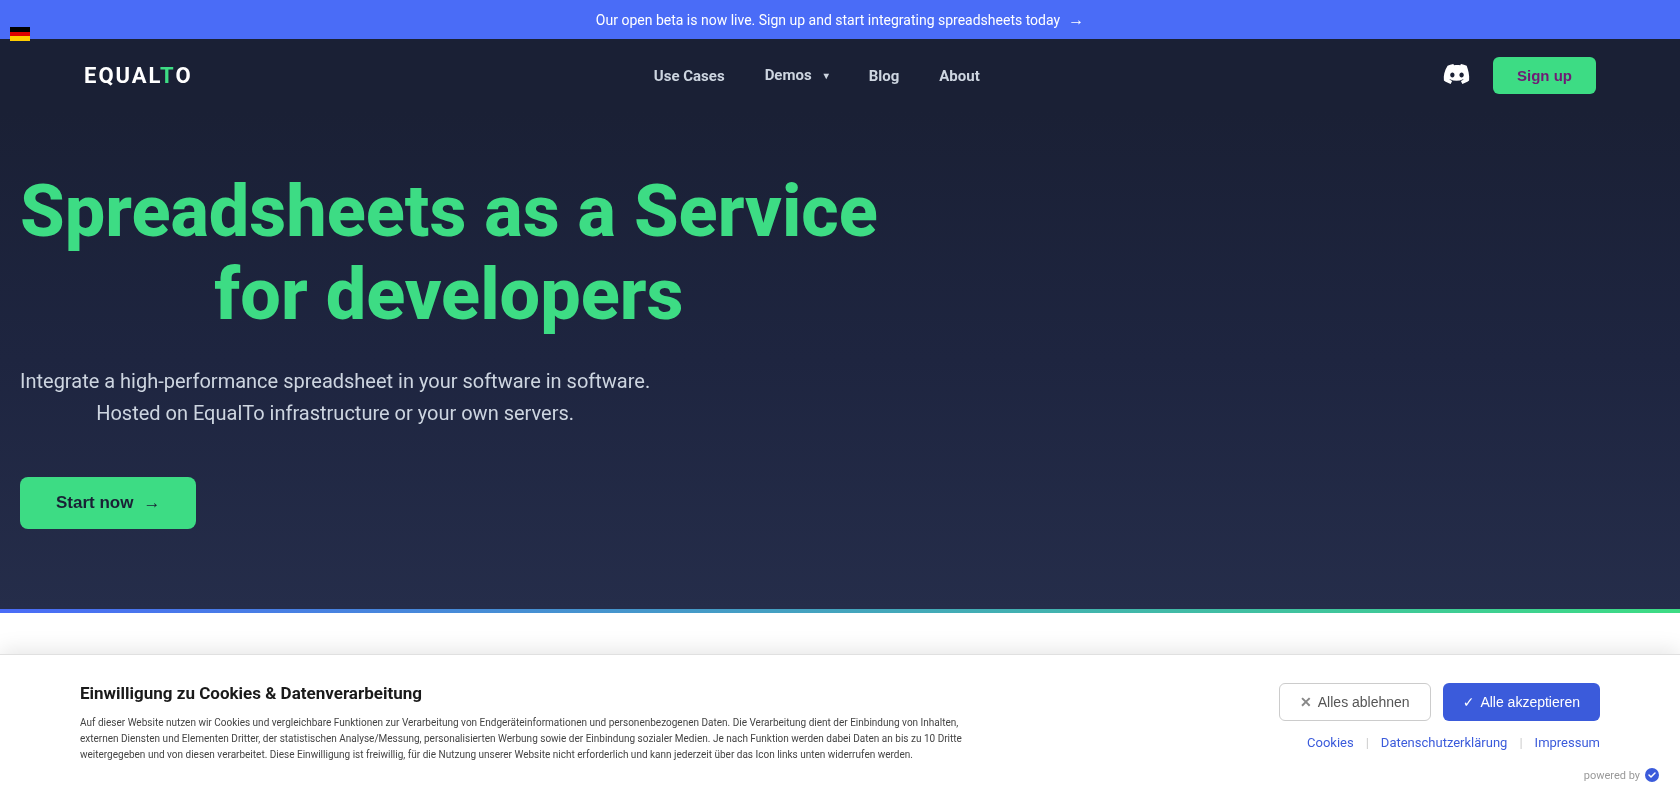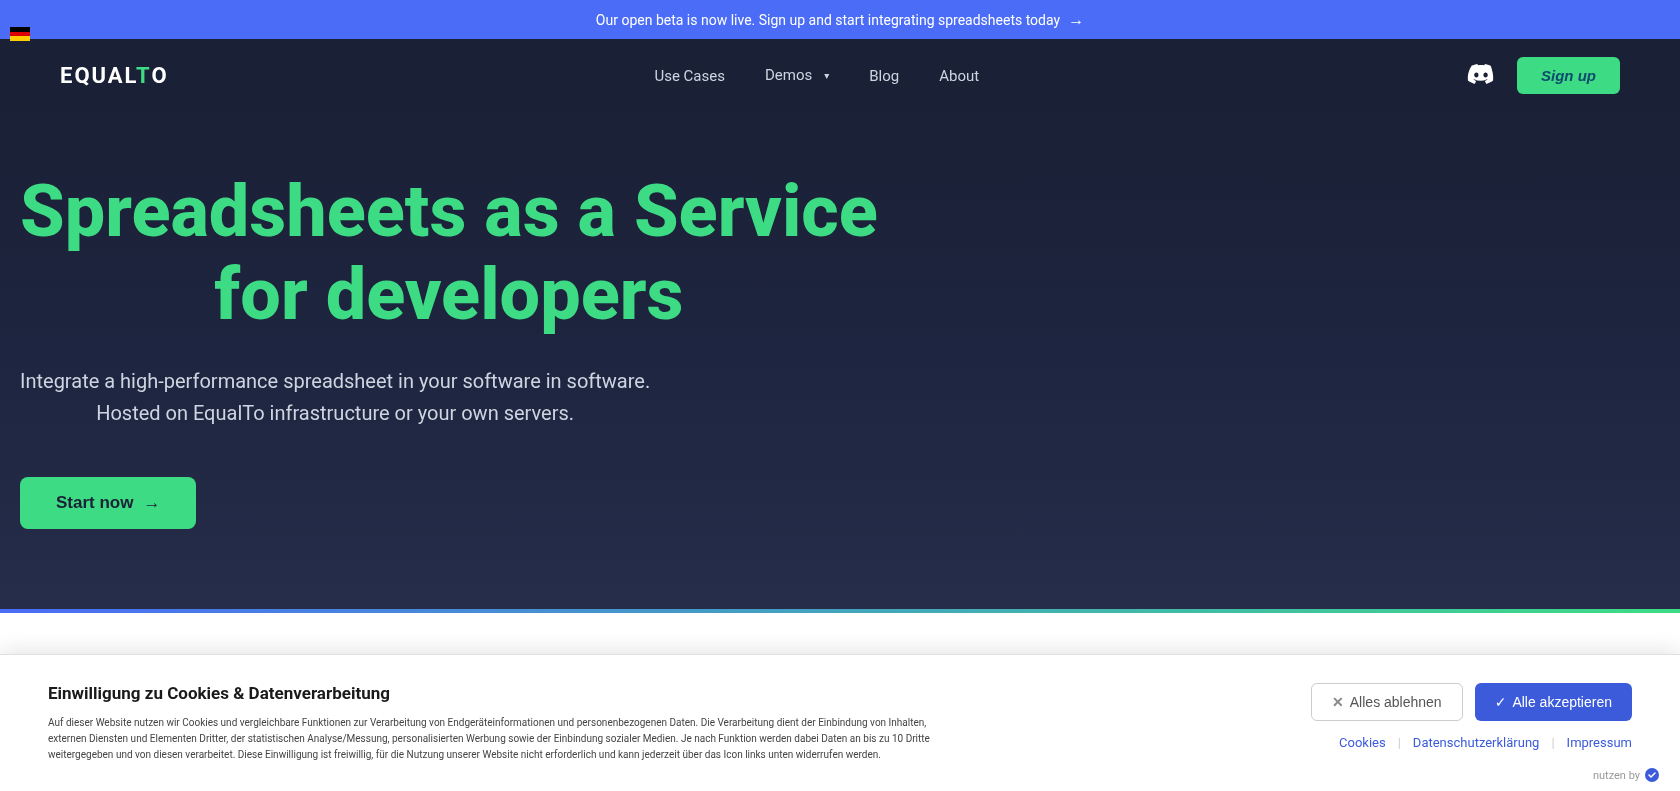--- a/index.html
+++ b/index.html
@@ -26,21 +26,21 @@
     .announcement-bar .arrow {
       font-size: 16px;
     }
 
     
     .navbar {
       background-color: #1a2035;
       display: flex;
       align-items: center;
       justify-content: space-between;
-      padding: 0 60px;
+      padding: 0 84px;
       height: 72px;
       position: relative;
     }
 
     .logo {
       display: flex;
       align-items: center;
     }
 
     .logo-text {
@@ -59,21 +59,21 @@
       display: flex;
       align-items: center;
       gap: 40px;
       list-style: none;
     }
 
     .nav-links a {
       color: #cdd5e0;
       text-decoration: none;
       font-size: 15px;
-      font-weight: 400;
+      font-weight: 700;
     }
 
     .nav-links .demos-link {
       display: flex;
       align-items: center;
       gap: 12px;
     }
 
     .nav-right {
       display: flex;
@@ -84,28 +84,27 @@
     .discord-icon {
       width: 32px;
       height: 32px;
       display: flex;
       align-items: center;
       justify-content: center;
     }
 
     .signup-btn {
       background-color: #3ddc84;
-      color: #0c4a6e;
+      color: #701a75;
       border: none;
       padding: 10px 24px;
       border-radius: 6px;
       font-size: 15px;
       font-weight: 600;
       cursor: pointer;
-      font-style: italic;
     }
 
     
     .hero {
       background: linear-gradient(180deg, #1a2035 0%, #1e2540 50%, #252d4a 100%);
       min-height: 480px;
       display: flex;
       flex-direction: column;
       align-items: flex-start;
       justify-content: center;
@@ -145,21 +144,21 @@
     }
 
     
     .cookie-overlay {
       position: fixed;
       bottom: 0;
       left: 0;
       right: 0;
       background: white;
       border-top: 1px solid #e0e0e0;
-      padding: 28px 48px;
+      padding: 28px 80px;
       display: flex;
       align-items: flex-start;
       justify-content: space-between;
       z-index: 1000;
       box-shadow: 0 -4px 20px rgba(0,0,0,0.1);
     }
 
     .cookie-content {
       max-width: 900px;
     }
@@ -360,21 +359,21 @@
       <a href="#">Cookies</a>
       <span class="separator">|</span>
       <a href="#">Datenschutzerklärung</a>
       <span class="separator">|</span>
       <a href="#">Impressum</a>
     </div>
   </div>
 </div>
 
 <div class="powered-by">
-  <span>nutzen by</span>
+  <span>powered by</span>
   <svg width="16" height="16" viewBox="0 0 16 16" fill="none" xmlns="http://www.w3.org/2000/svg">
     <circle cx="8" cy="8" r="7" fill="#3b5bdb"></circle>
     <path d="M5 8L7 10L11 6" stroke="white" stroke-width="1.5" stroke-linecap="round" stroke-linejoin="round"></path>
   </svg>
 </div>
 
 <div class="flag-de">
   <div class="stripe-black"></div>
   <div class="stripe-red"></div>
   <div class="stripe-gold"></div>

